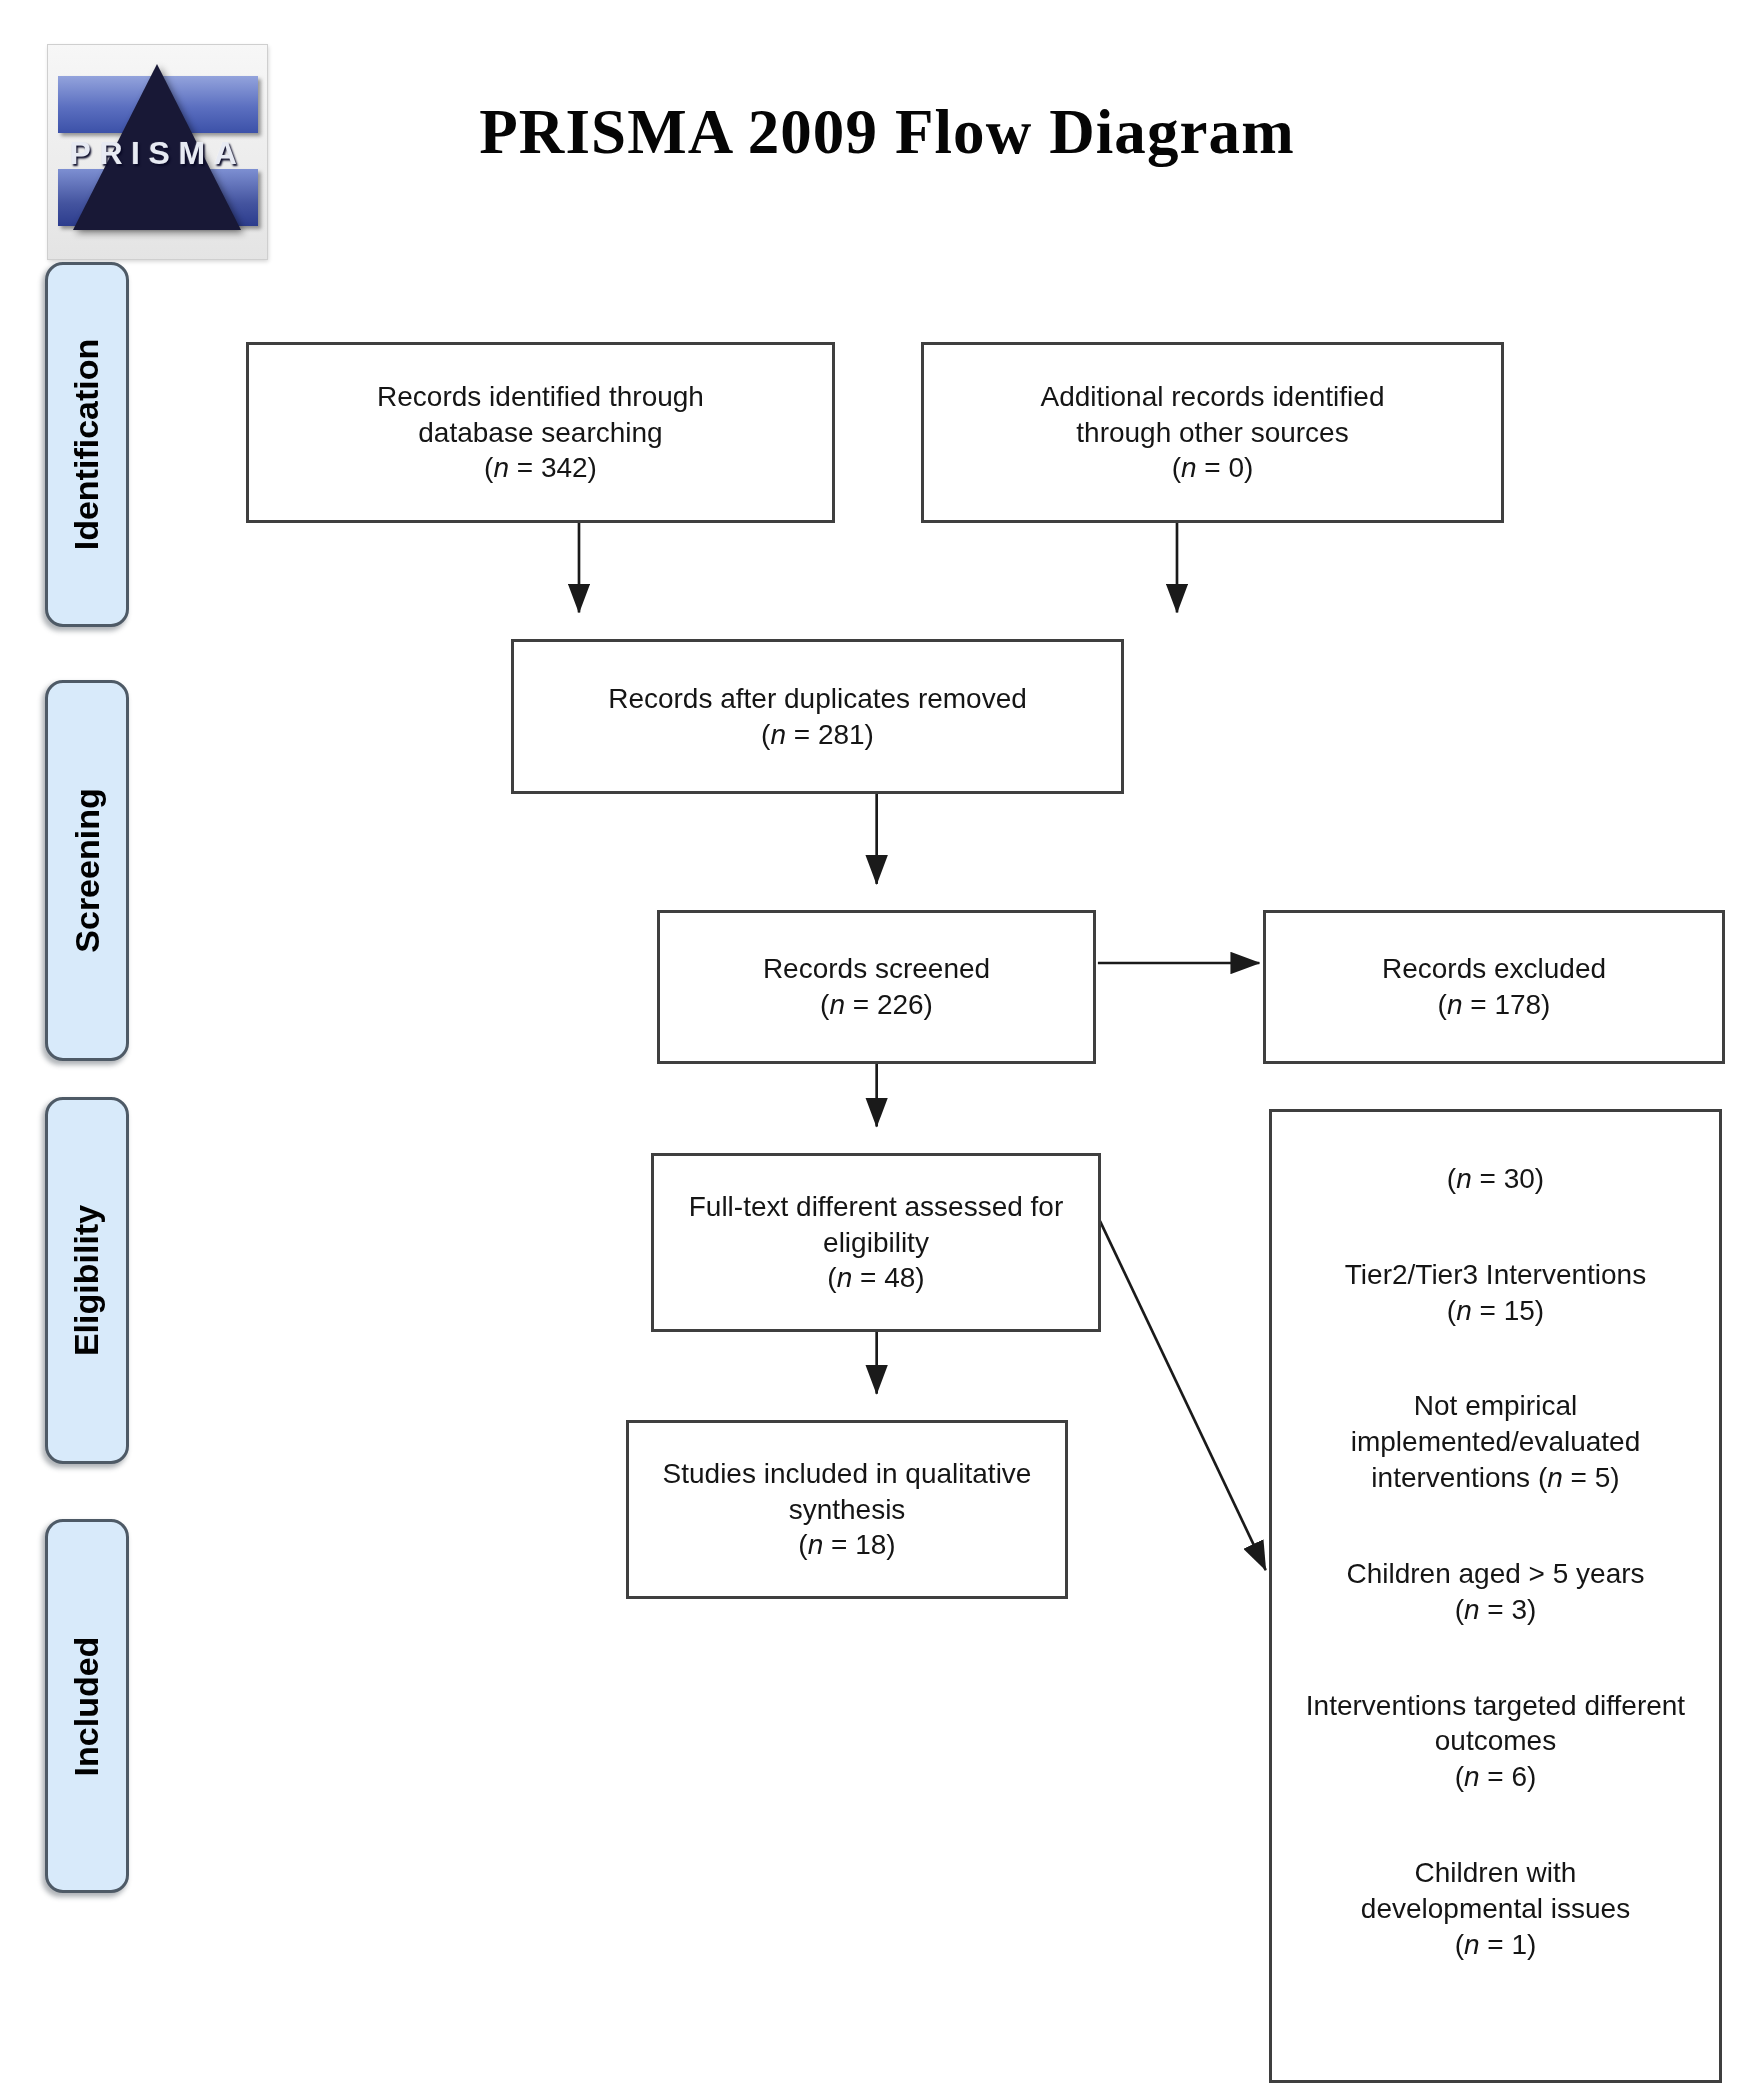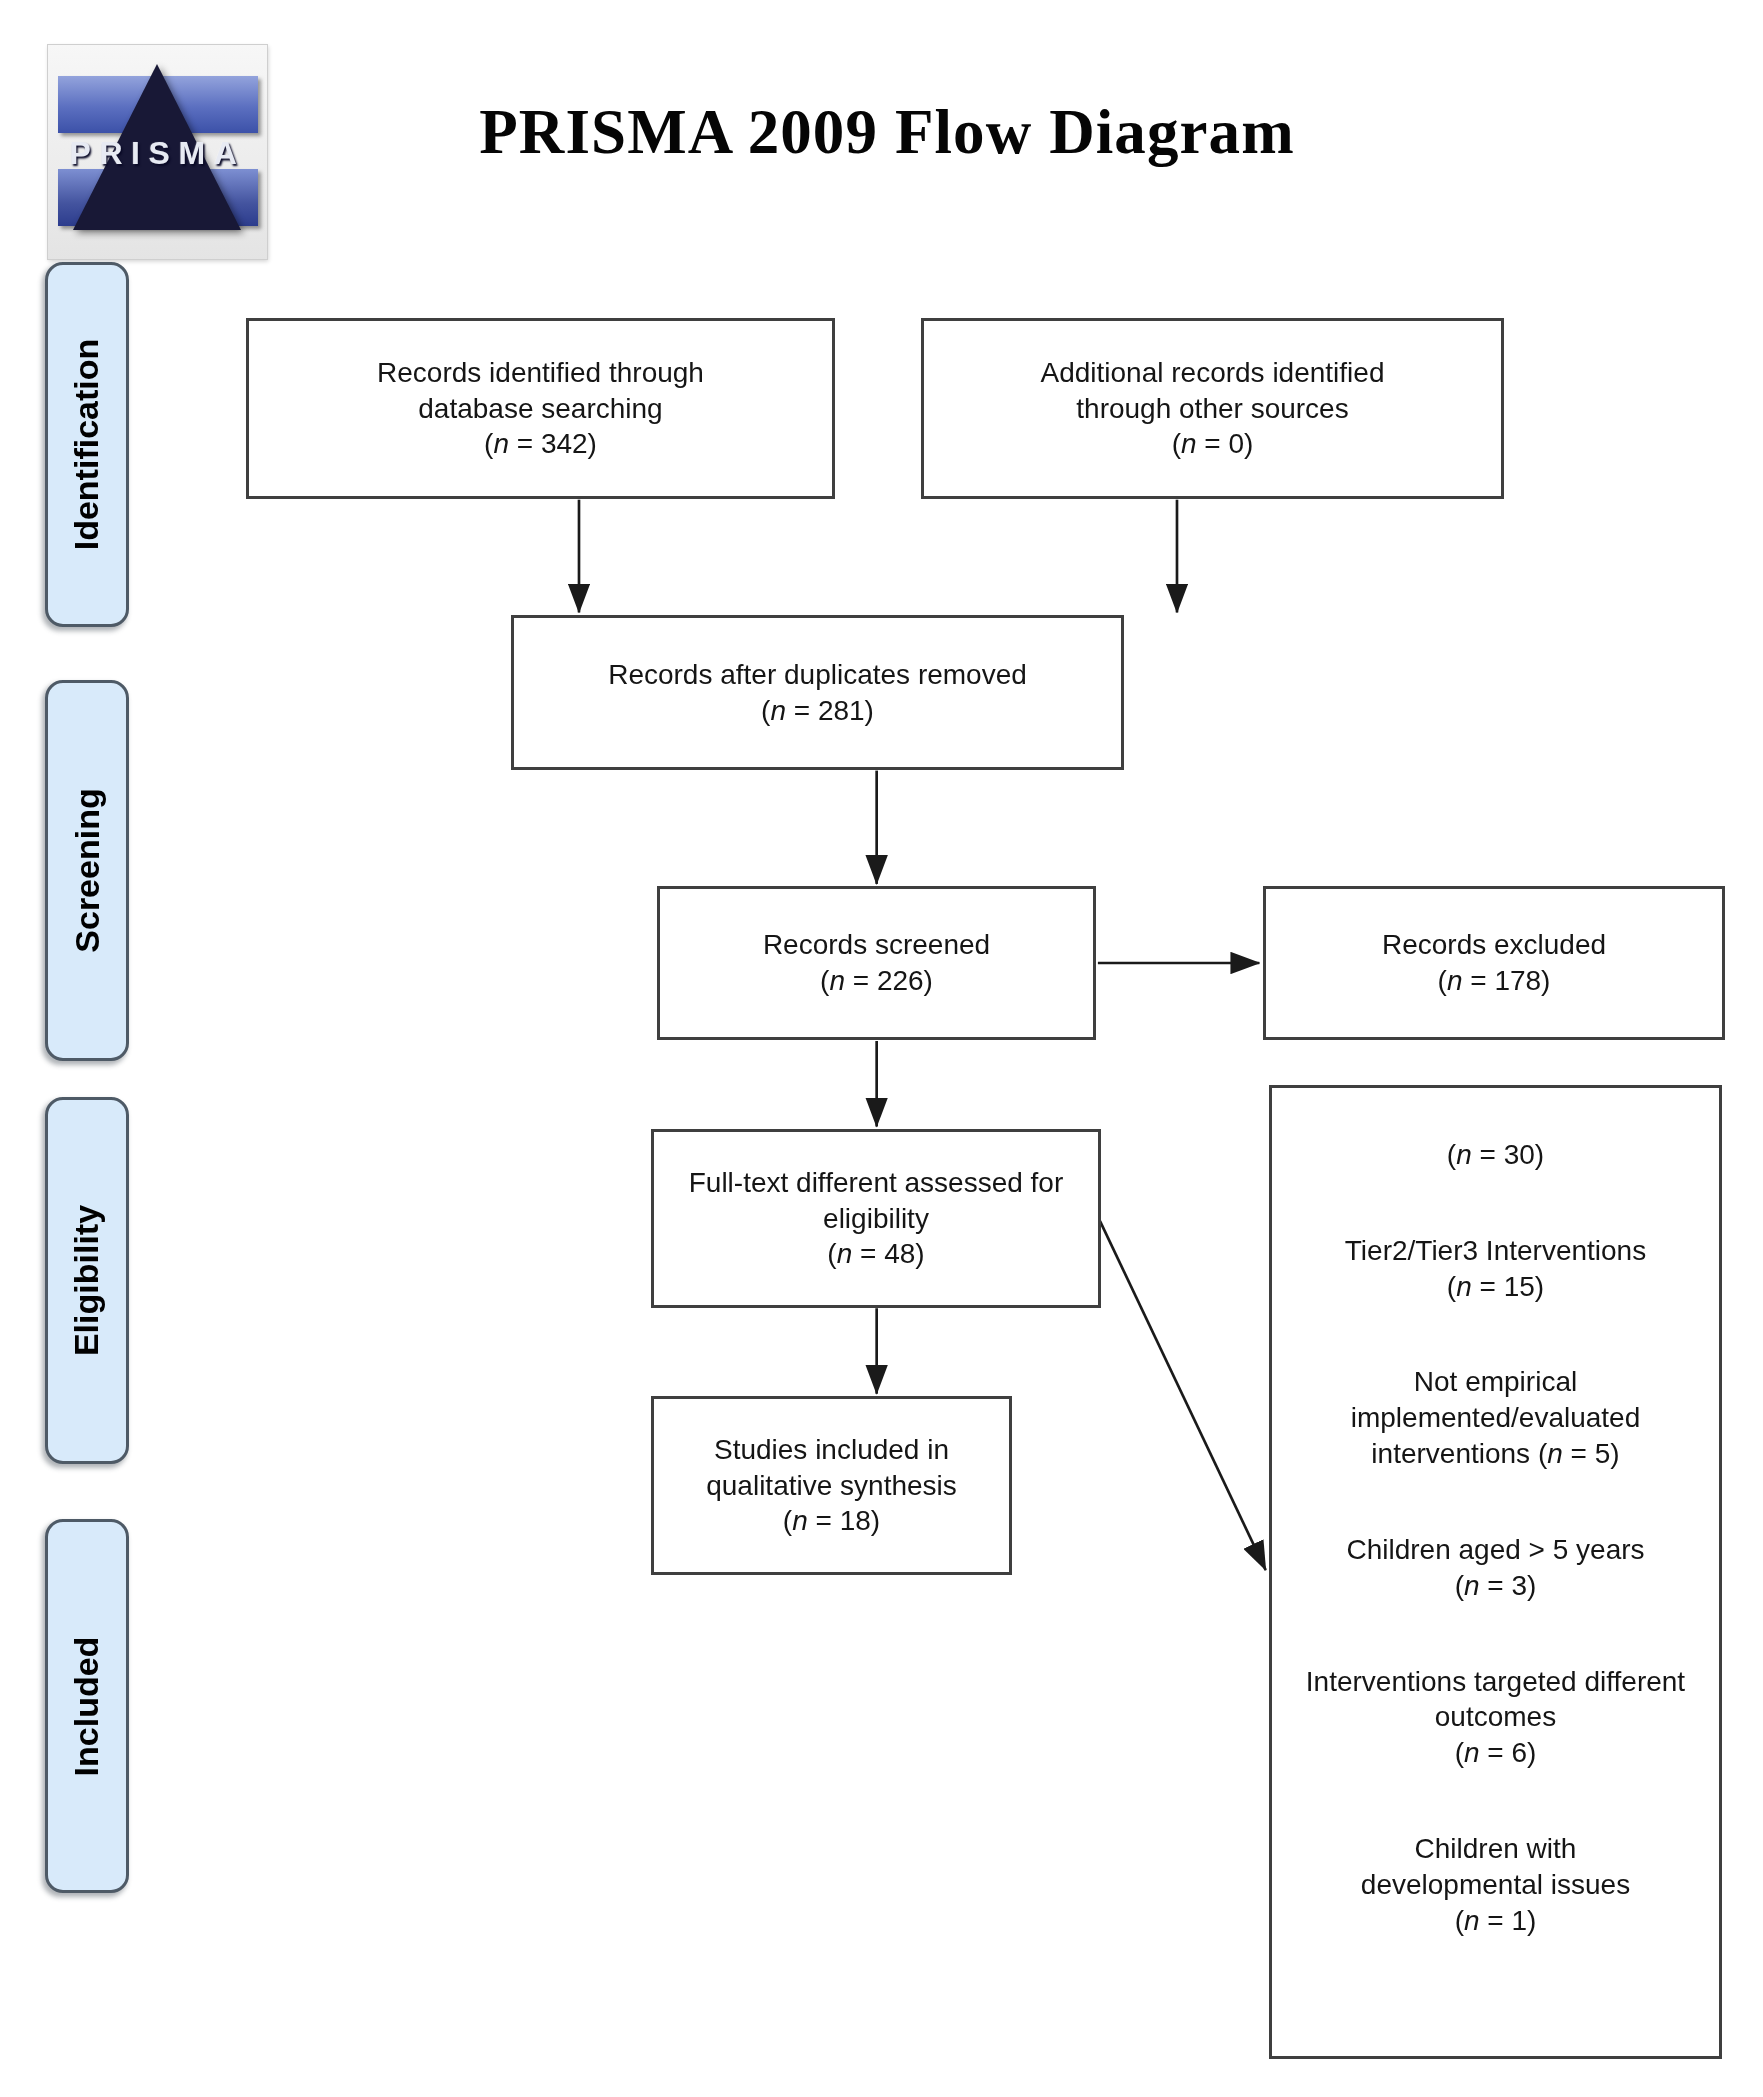--- a/index.html
+++ b/index.html
@@ -34,31 +34,31 @@
   .stage span{transform:rotate(-90deg);white-space:nowrap;
     font-size:34px;font-weight:700;color:#000;}
   #stage-identification{top:262px;height:359px;}
   #stage-screening{top:680px;height:375px;}
   #stage-eligibility{top:1097px;height:361px;}
   #stage-included{top:1519px;height:368px;}
   
   .node{position:absolute;z-index:2;background:#ffffff;border:3.7px solid #3f3f3f;
     box-sizing:border-box;display:flex;flex-direction:column;
     align-items:center;justify-content:center;text-align:center;
-    font-size:28px;line-height:1.28;color:#151515;}
+    font-size:28px;line-height:1.28;color:#151515;margin-top:24px;}
   .node .text{max-width:438px;}
   .nline:empty{display:none;}
   #box-identified{left:246px;top:318px;width:589px;height:181px;}
   #box-additional{left:921px;top:318px;width:583px;height:181px;}
   #box-dedup{left:511px;top:615px;width:613px;height:155px;}
   #box-screened{left:657px;top:886px;width:439px;height:154px;}
   #box-excluded{left:1263px;top:886px;width:462px;height:154px;}
   #box-fulltext{left:651px;top:1129px;width:450px;height:179px;}
   #box-fulltext .text,#box-qualitative .text{max-width:406px;}
-  #box-qualitative{left:651px;top:1396px;width:361px;height:179px;}
+  #box-qualitative{left:626px;top:1396px;width:442px;height:179px;}
   #box-reasons{left:1269px;top:1085px;width:453px;height:974px;
     justify-content:flex-start;padding-top:49px;}
   .reason{max-width:390px;margin:0 auto 60px;}
   .reason.narrow{max-width:331px;}
   
   #arrows{position:absolute;left:0;top:0;z-index:1;}
   i{font-style:italic;}
 </style>
 </head>
 <body>

